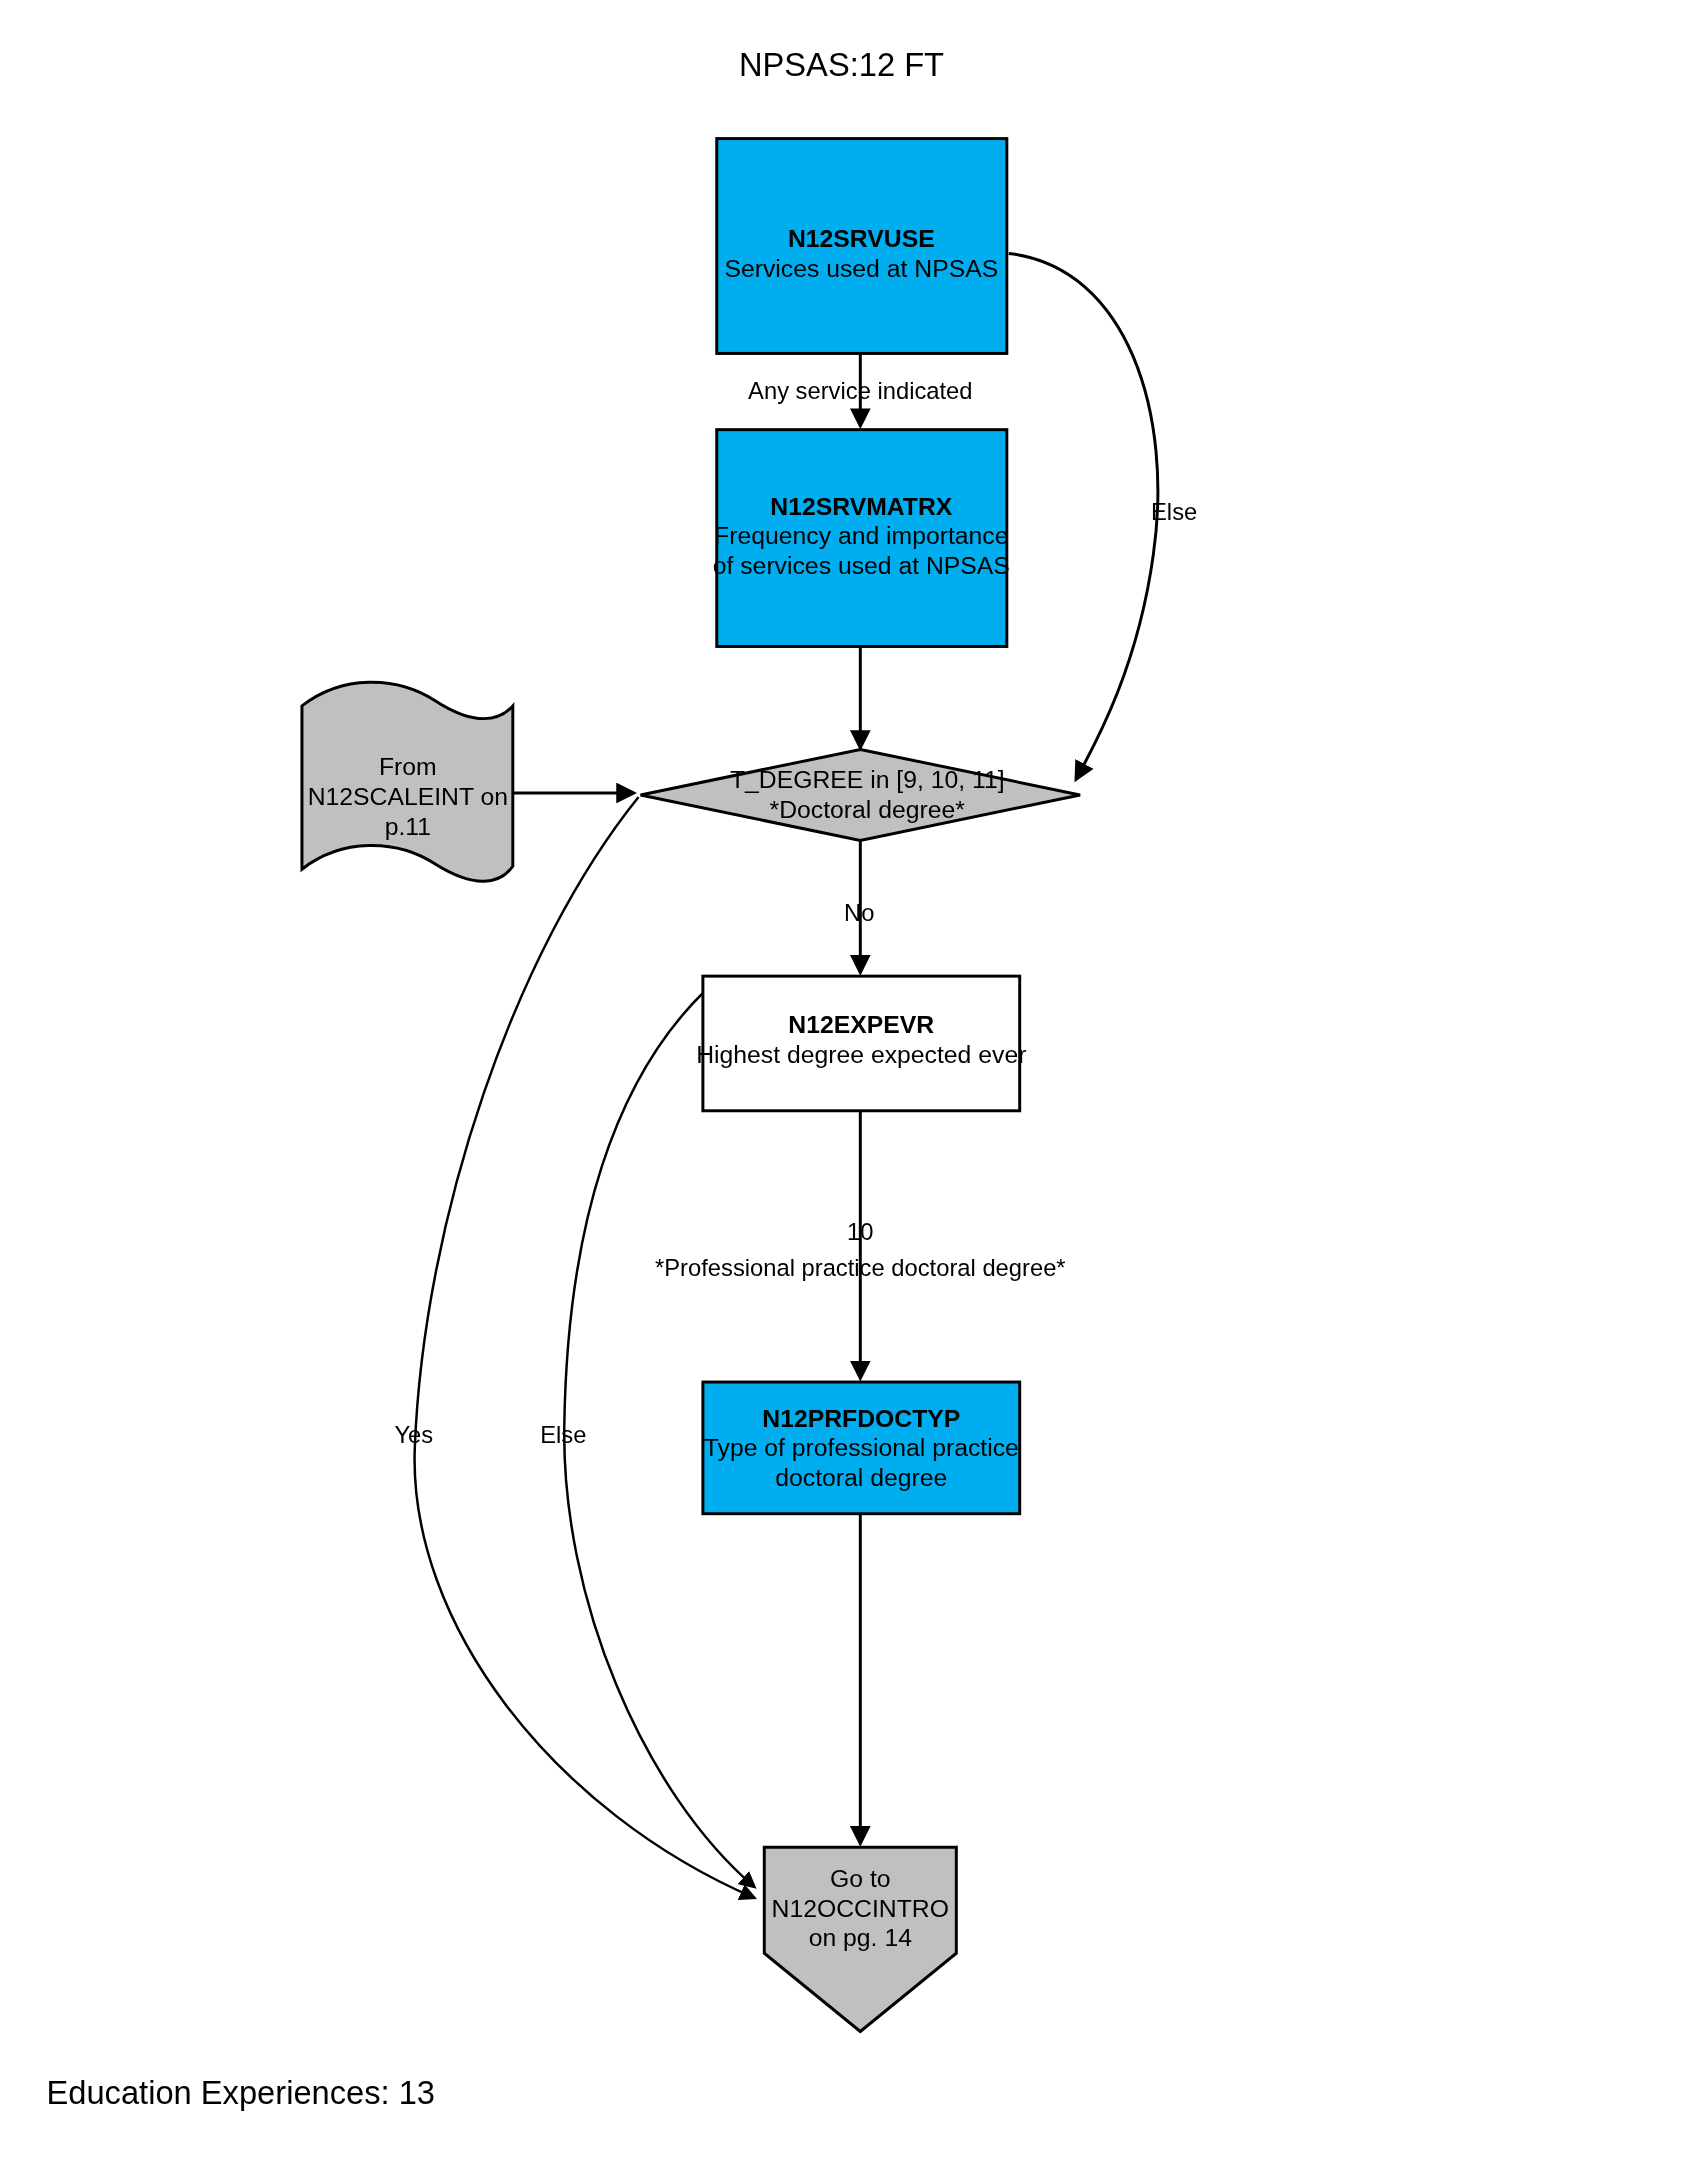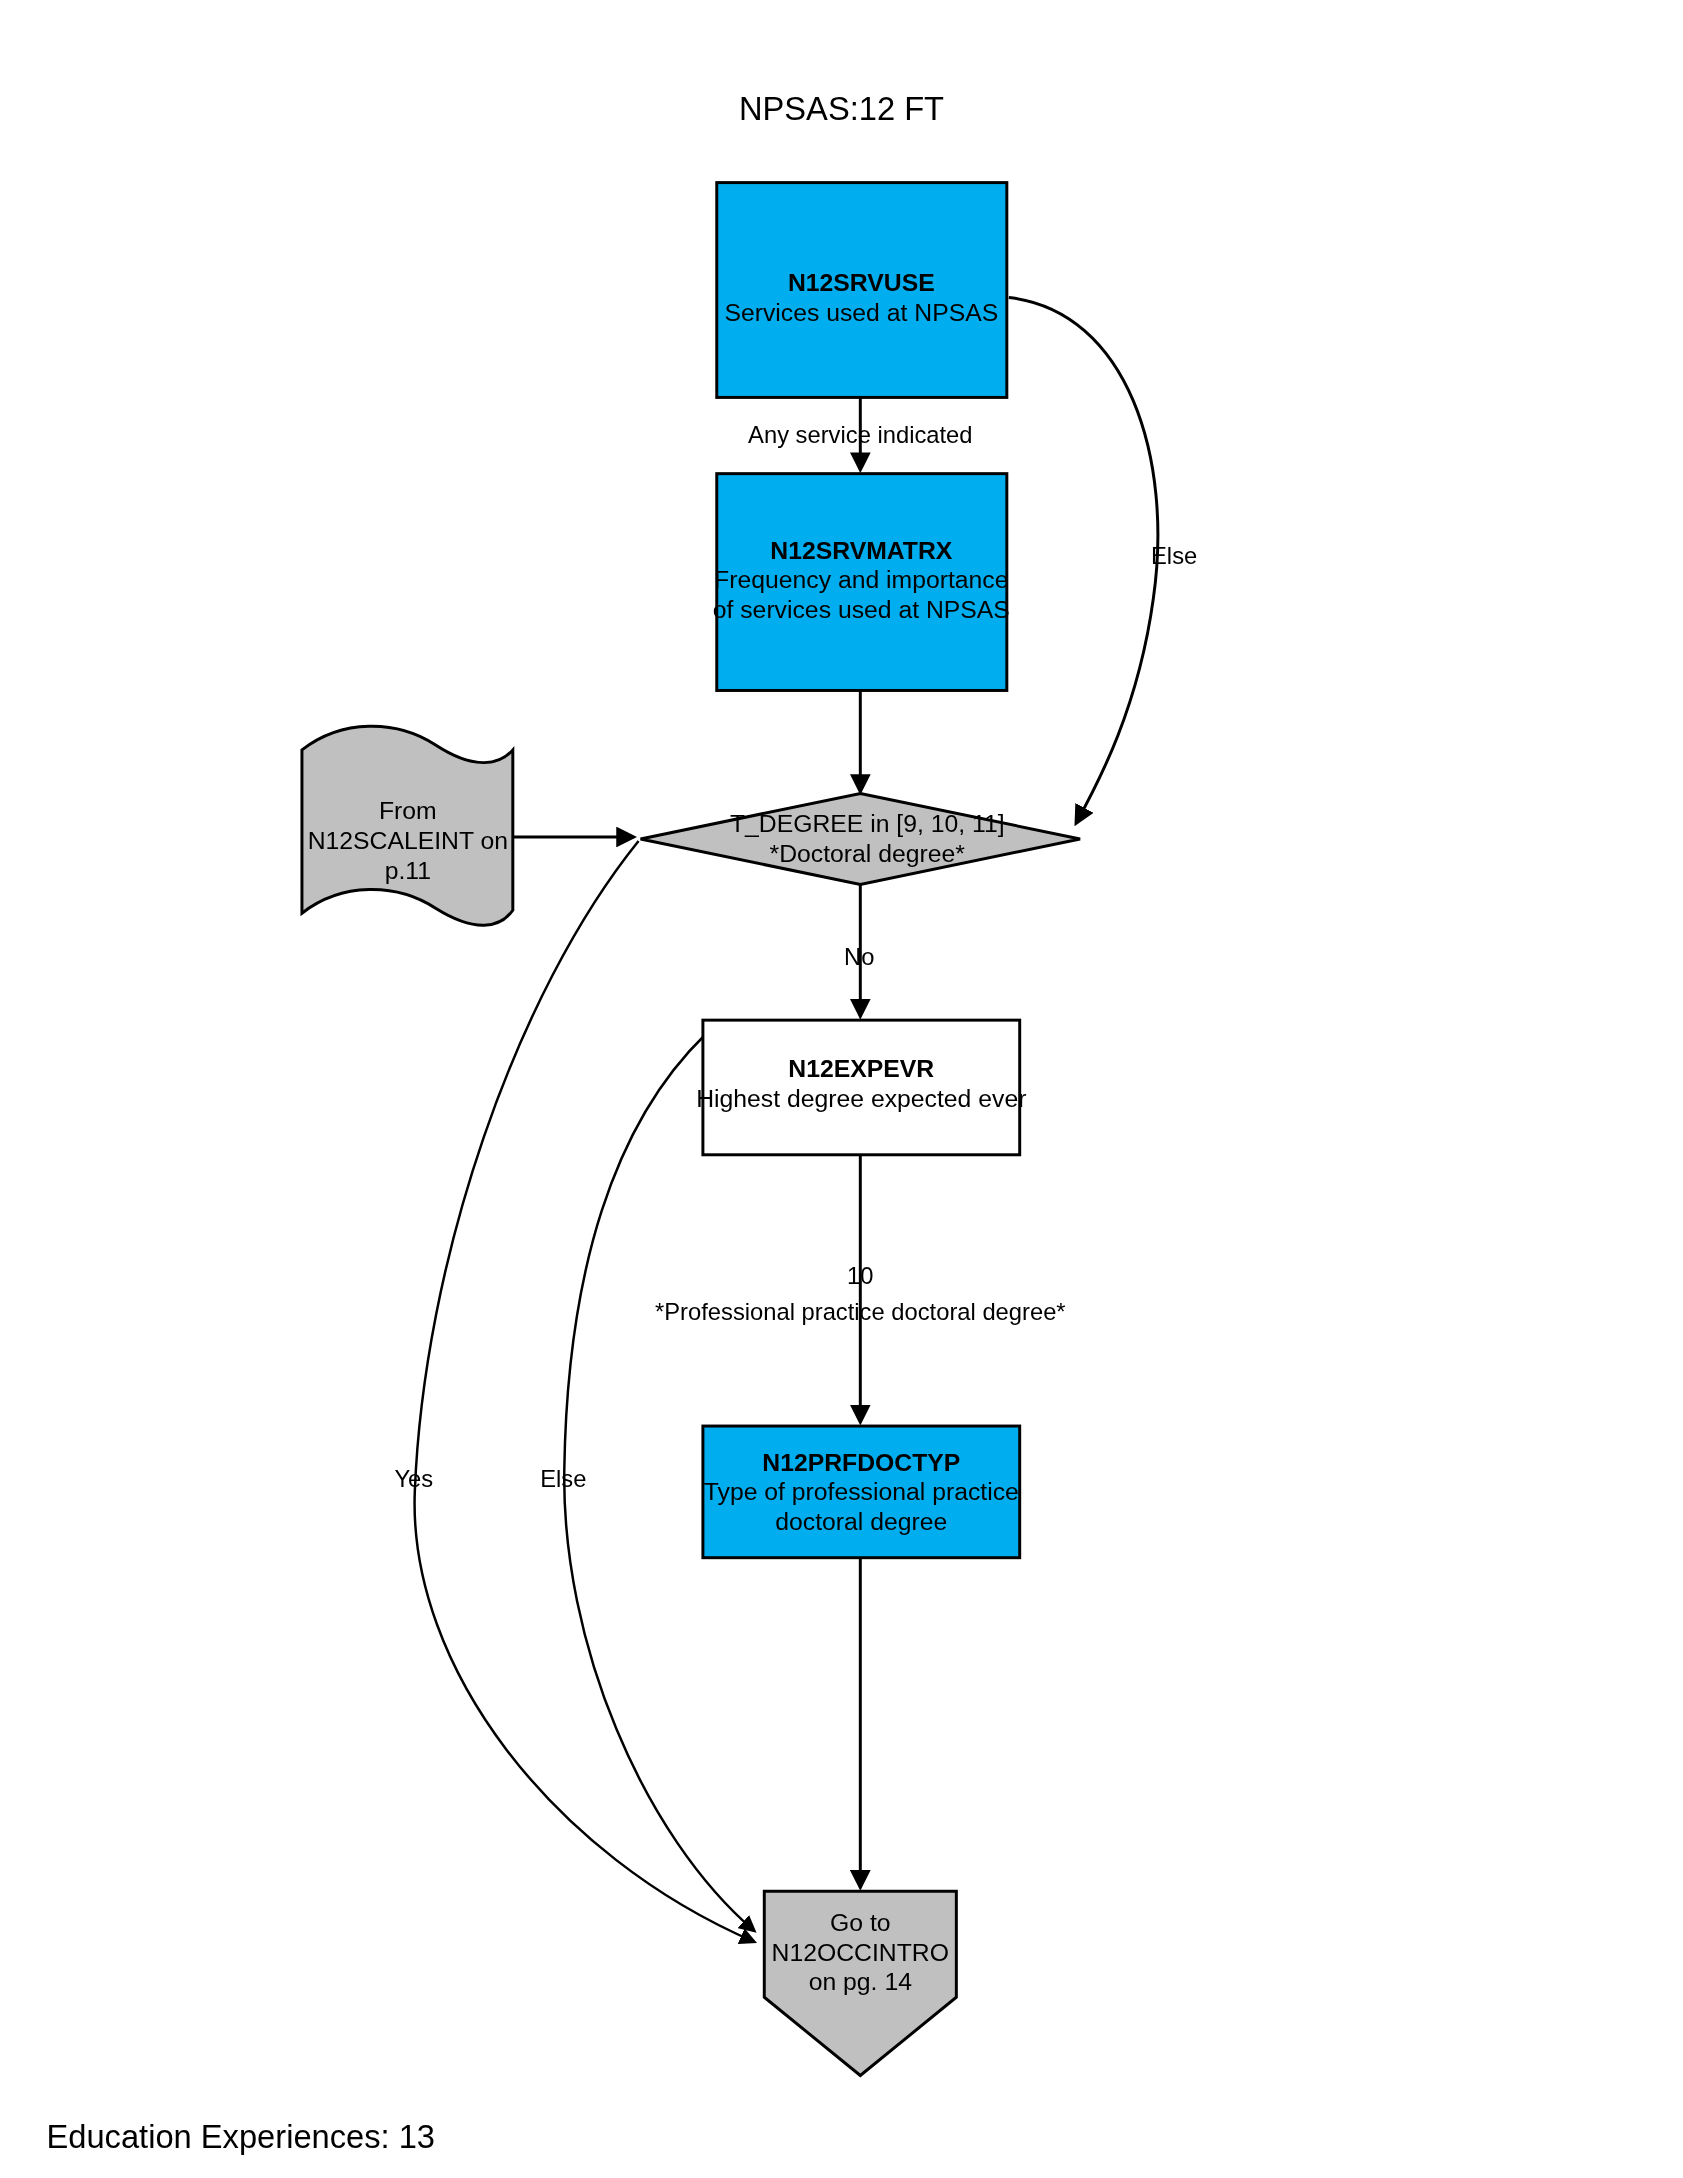--- a/index.html
+++ b/index.html
@@ -10,21 +10,20 @@
   body {
     width: 1683px;
     height: 2178px;
     font-family: "Liberation Sans", sans-serif;
     overflow: hidden;
   }
   #flow-root {
     position: relative;
     width: 1683px;
     height: 1712px;
-    margin-top: 44px;
   }
   svg.flow-svg {
     display: block;
     width: 1683px;
     height: 2178px;
   }
   .node-shape {
     stroke: #000000;
     stroke-width: 3;
   }

